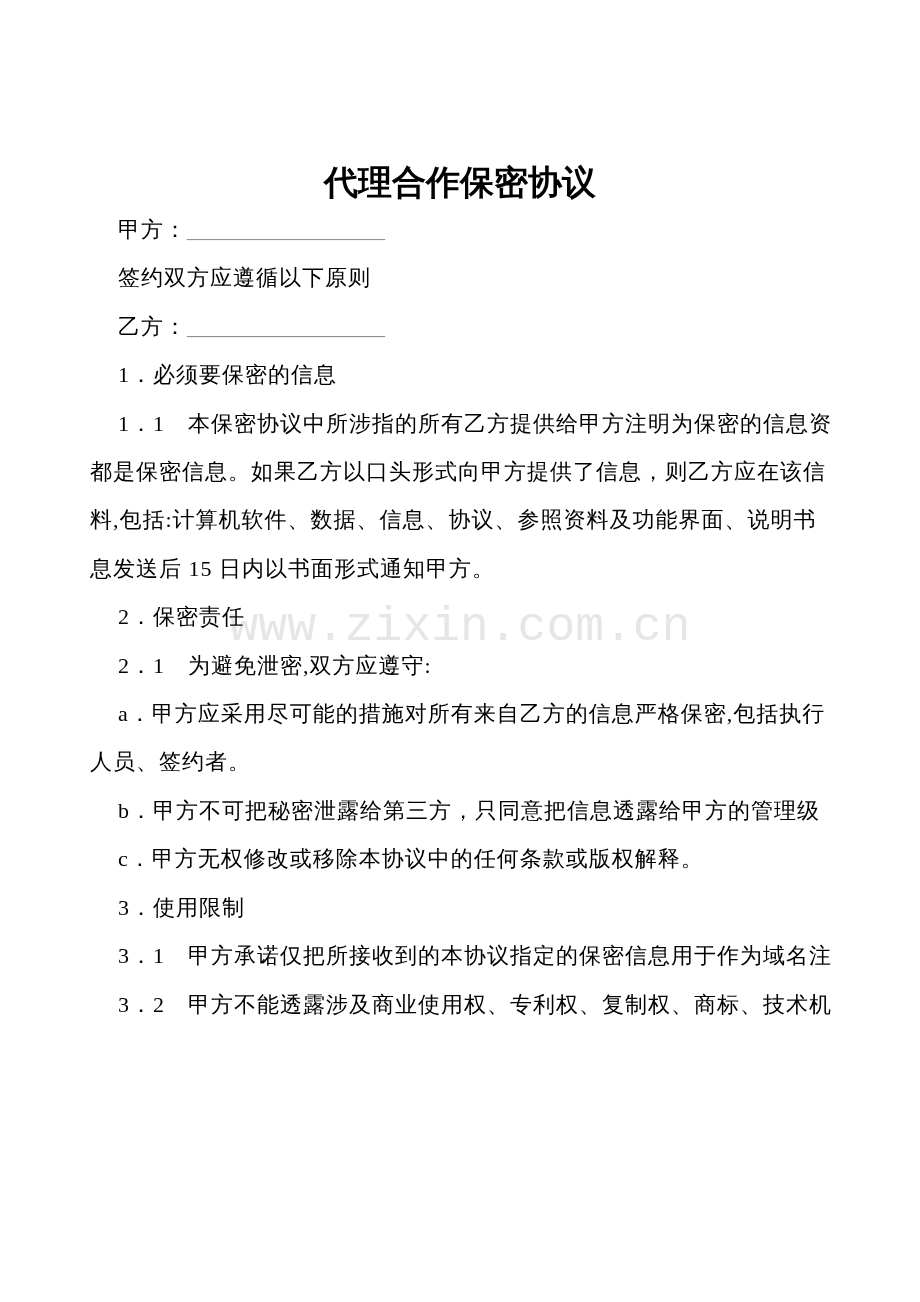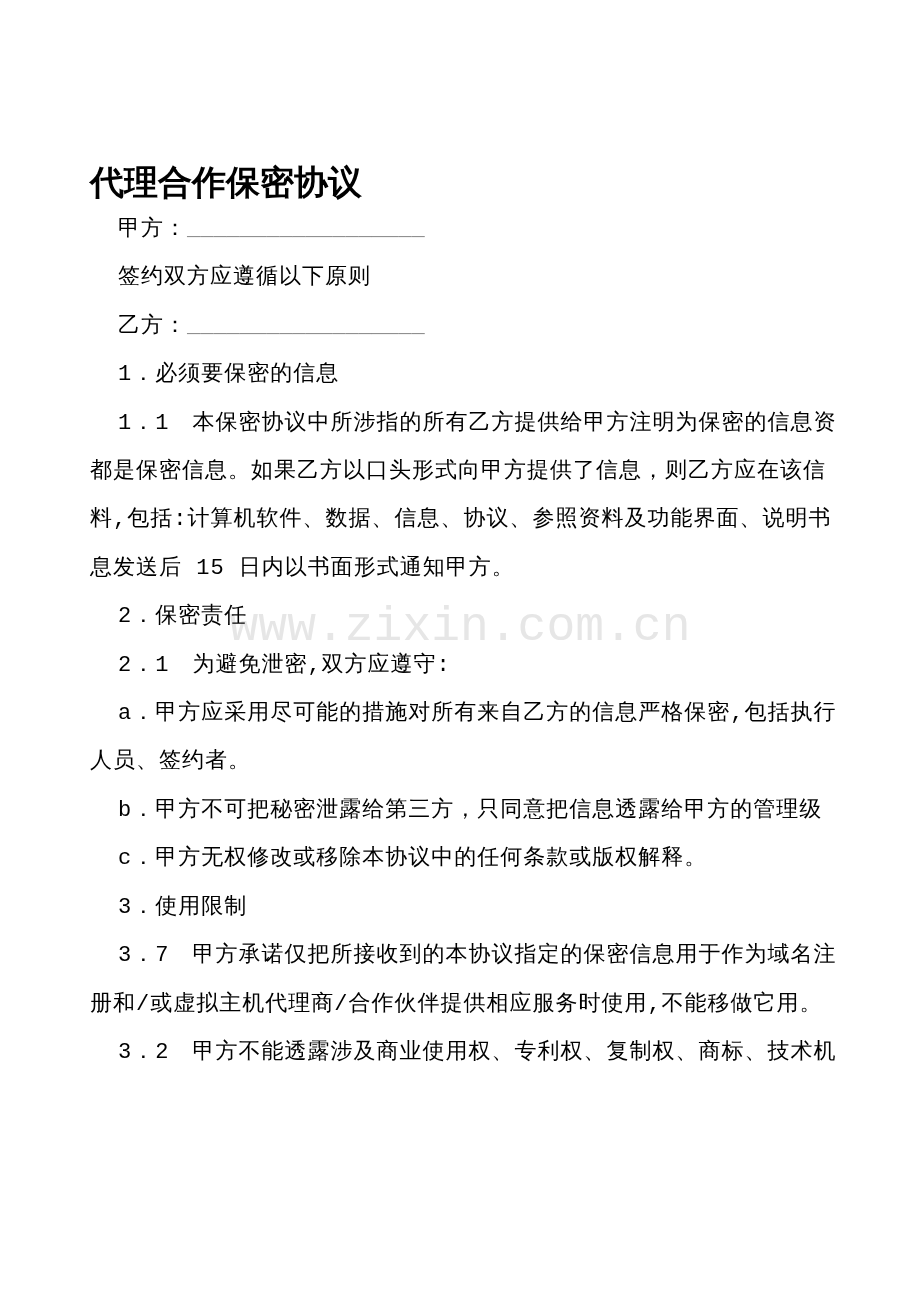--- a/index.html
+++ b/index.html
@@ -34,35 +34,34 @@
     white-space: nowrap;
     z-index: 0;
     user-select: none;
   }
   .title {
     position: relative;
     z-index: 1;
     margin: 0 90px;
     height: 46px;
     line-height: 46px;
-    text-align: left;
+    text-align: center;
     font-size: 34px;
     font-weight: bold;
   }
   .body-text {
     position: relative;
     z-index: 1;
     margin: 0 88px 0 90px;
     font-size: 22px;
     letter-spacing: 1px;
   }
   .line {
     line-height: 48.4px;
     white-space: nowrap;
-    font-family: Liberation Mono, monospace;
   }
   .line.indent {
     padding-left: 28px;
   }
   .blank {
     color: #8a8a8a;
     letter-spacing: 0;
   }
 </style>
 </head>
@@ -83,18 +82,17 @@
     <div class="line">都是保密信息。如果乙方以口头形式向甲方提供了信息，则乙方应在该信</div>
     <div class="line">料,包括:计算机软件、数据、信息、协议、参照资料及功能界面、说明书</div>
     <div class="line">息发送后 15 日内以书面形式通知甲方。</div>
     <div class="line indent">2．保密责任</div>
     <div class="line indent">2．1　为避免泄密,双方应遵守:</div>
     <div class="line indent">a．甲方应采用尽可能的措施对所有来自乙方的信息严格保密,包括执行</div>
     <div class="line">人员、签约者。</div>
     <div class="line indent">b．甲方不可把秘密泄露给第三方，只同意把信息透露给甲方的管理级</div>
     <div class="line indent">c．甲方无权修改或移除本协议中的任何条款或版权解释。</div>
     <div class="line indent">3．使用限制</div>
-    <div class="line indent">3．7　甲方承诺仅把所接收到的本协议指定的保密信息用于作为域名注</div>
-    <div class="line">册和/或虚拟主机代理商/合作伙伴提供相应服务时使用,不能移做它用。</div>
+    <div class="line indent">3．1　甲方承诺仅把所接收到的本协议指定的保密信息用于作为域名注</div>
     <div class="line indent">3．2　甲方不能透露涉及商业使用权、专利权、复制权、商标、技术机</div>
   </div>
 
 </div>
 
 </body></html>

